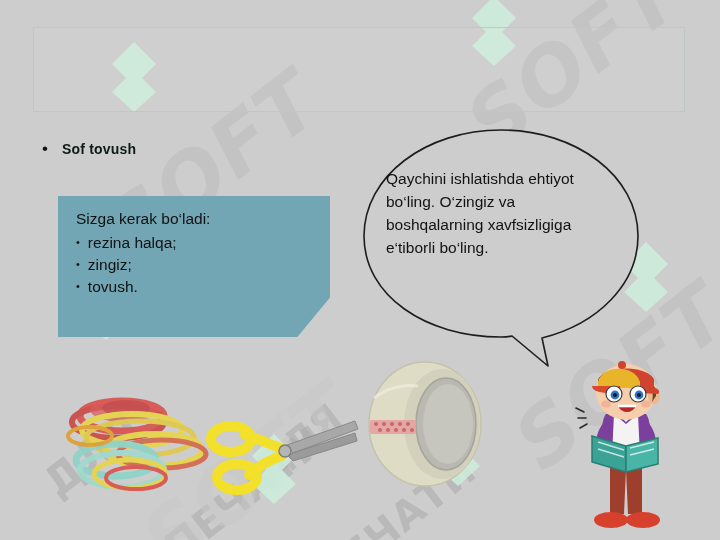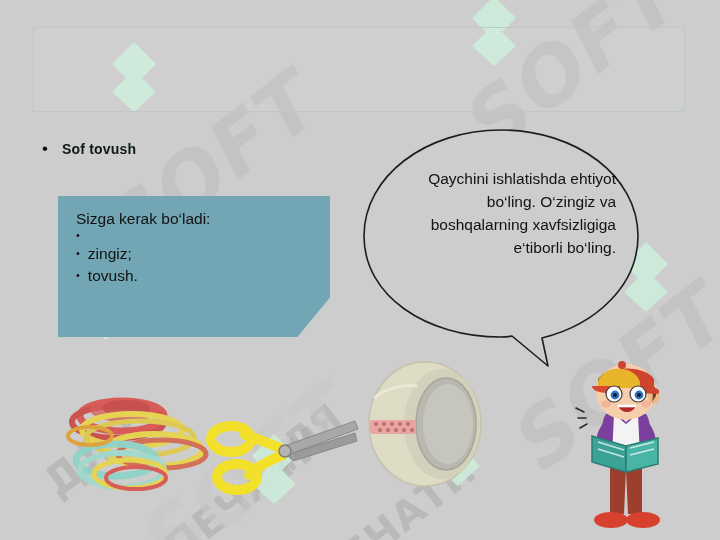--- a/index.html
+++ b/index.html
@@ -147,21 +147,21 @@
     position: absolute;
     inset: 0;
     width: 100%;
     height: 100%;
   }
   #speech-text {
     position: absolute;
     left: 26px;
     top: 42px;
     width: 230px;
-    text-align: right;
+    text-align: left;
     font-size: 15.5px;
     line-height: 1.48;
     color: #121212;
   }
 
   
   .art { position: absolute; }
   .art svg { display: block; width: 100%; height: 100%; }
 
   #rubber-bands { left: 44px; top: 378px; width: 200px; height: 130px; }
@@ -225,20 +225,21 @@
   <div id="heading-row">
     <span class="bul">•</span>
     <span class="htext">Sof tovush</span>
   </div>
 
   <div id="materials-box">
     <span class="mat-title">Sizga kerak bo‘ladi:</span>
     <ul>
       <li>
         <span class="li-bul">•</span>
+        <span>rezina halqa;</span>
       </li>
       <li>
         <span class="li-bul">•</span>
         <span>zingiz;</span>
       </li>
       <li>
         <span class="li-bul">•</span>
         <span>tovush.</span>
       </li>
     </ul>

